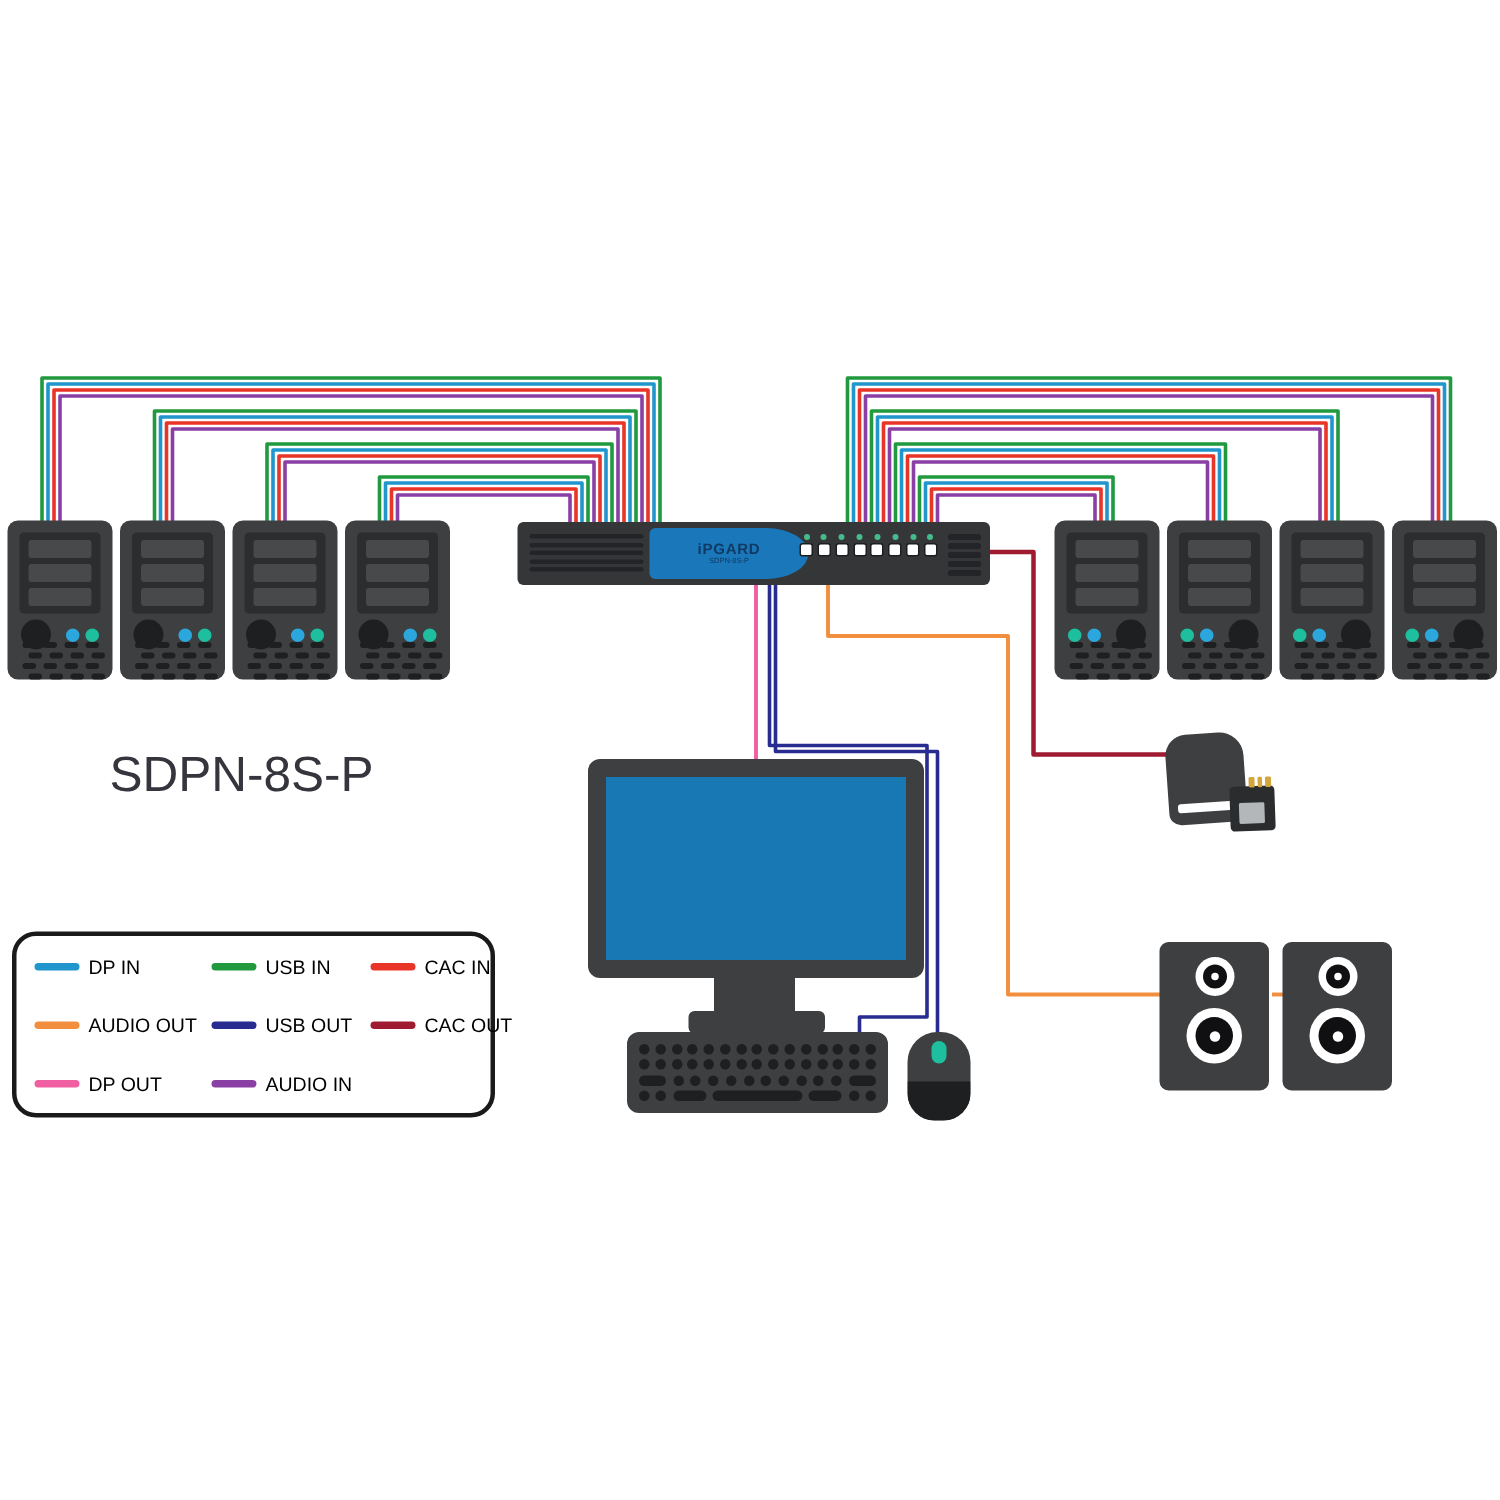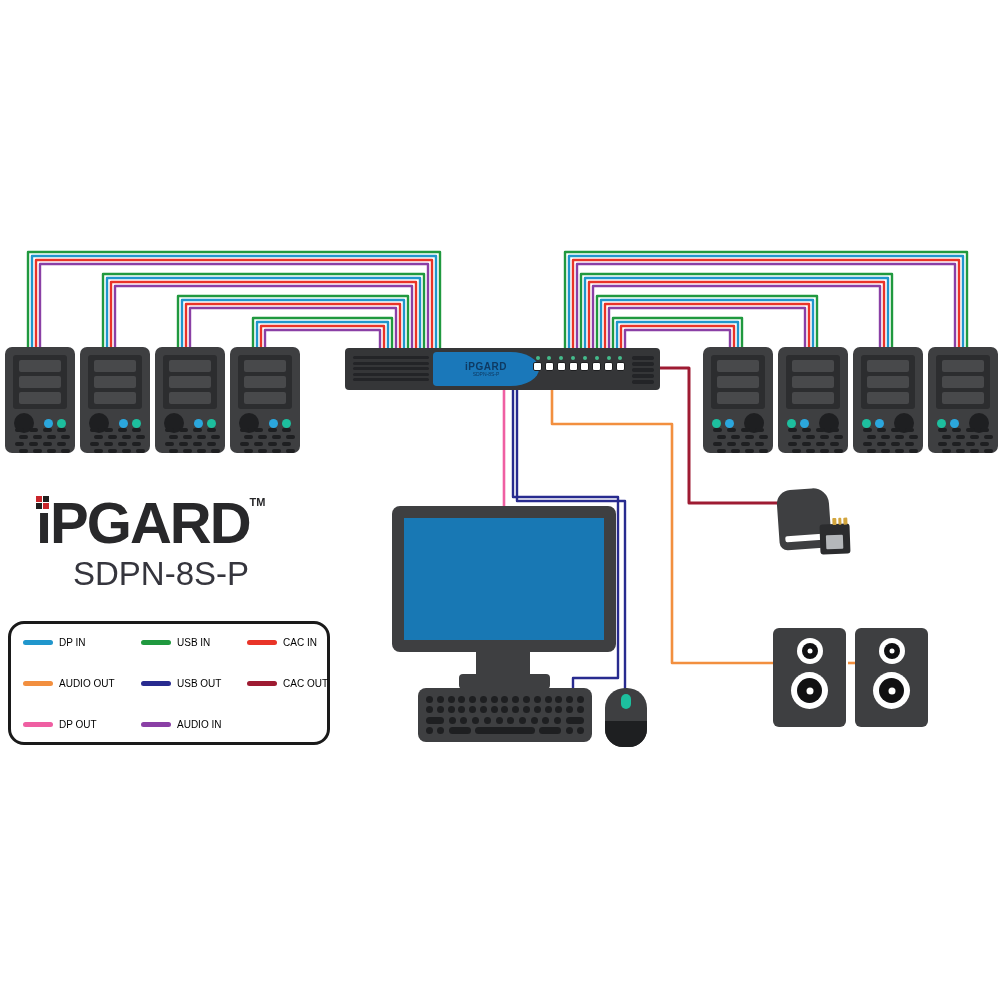--- a/index.html
+++ b/index.html
@@ -94,21 +94,21 @@
   .idot-grid i:nth-child(4){background:#c9252b;}
   .logo-tm{font-size:11px;font-weight:bold;color:#28282a;vertical-align:top;position:relative;top:3px;letter-spacing:0;}
   .logo-model{font-size:33px;color:#35353d;text-align:center;width:100%;margin-top:3px;}
 
   
   .legend{left:8px;top:621px;width:322px;height:124px;background:#fff;border:3px solid #1a1a1a;
           border-radius:16px;box-sizing:border-box;padding:13px 4px 12px 12px;
           display:grid;grid-template-columns:118px 106px 1fr;align-content:space-between;}
   .litem{display:flex;align-items:center;gap:6px;}
   .lswatch{width:30px;height:5px;border-radius:2.5px;flex:none;}
-  .llabel{font-size:10px;color:#000;white-space:nowrap;}
+  .llabel{font-size:13px;color:#000;white-space:nowrap;}
 </style>
 </head>
 <body>
 
 <div class="stage">
 
   <svg id="cable-svg" width="1000" height="1000">
       <polyline points="28,352 28,252 440,252 440,356" fill="none" stroke="#20993f" stroke-width="2.4" stroke-linejoin="round"></polyline>
       <polyline points="32,352 32,256 436,256 436,356" fill="none" stroke="#2096cc" stroke-width="2.4" stroke-linejoin="round"></polyline>
       <polyline points="36,352 36,260 432,260 432,356" fill="none" stroke="#e93428" stroke-width="2.4" stroke-linejoin="round"></polyline>
@@ -621,29 +621,20 @@
   <div class="dev reader-chip">
     <div class="chip-inner"></div>
     <div class="chip-pins">
         <i></i>
         <i></i>
         <i></i>
       </div>
   </div>
 
   <div class="dev logo-block">
-    <div class="logo-brand"><span>iPGARD</span><span class="logo-tm">TM</span>
-      <span class="idot-cover"></span>
-      <span class="idot-grid">
-          <i></i>
-          <i></i>
-          <i></i>
-          <i></i>
-        </span>
-    </div>
     <div class="logo-model">SDPN-8S-P</div>
   </div>
 
   <div class="dev legend" id="legend">
       <div class="litem">
         <span class="lswatch" style="background: rgb(32, 150, 204);"></span>
         <span class="llabel">DP IN</span>
       </div>
       <div class="litem">
         <span class="lswatch" style="background: rgb(32, 153, 63);"></span>

